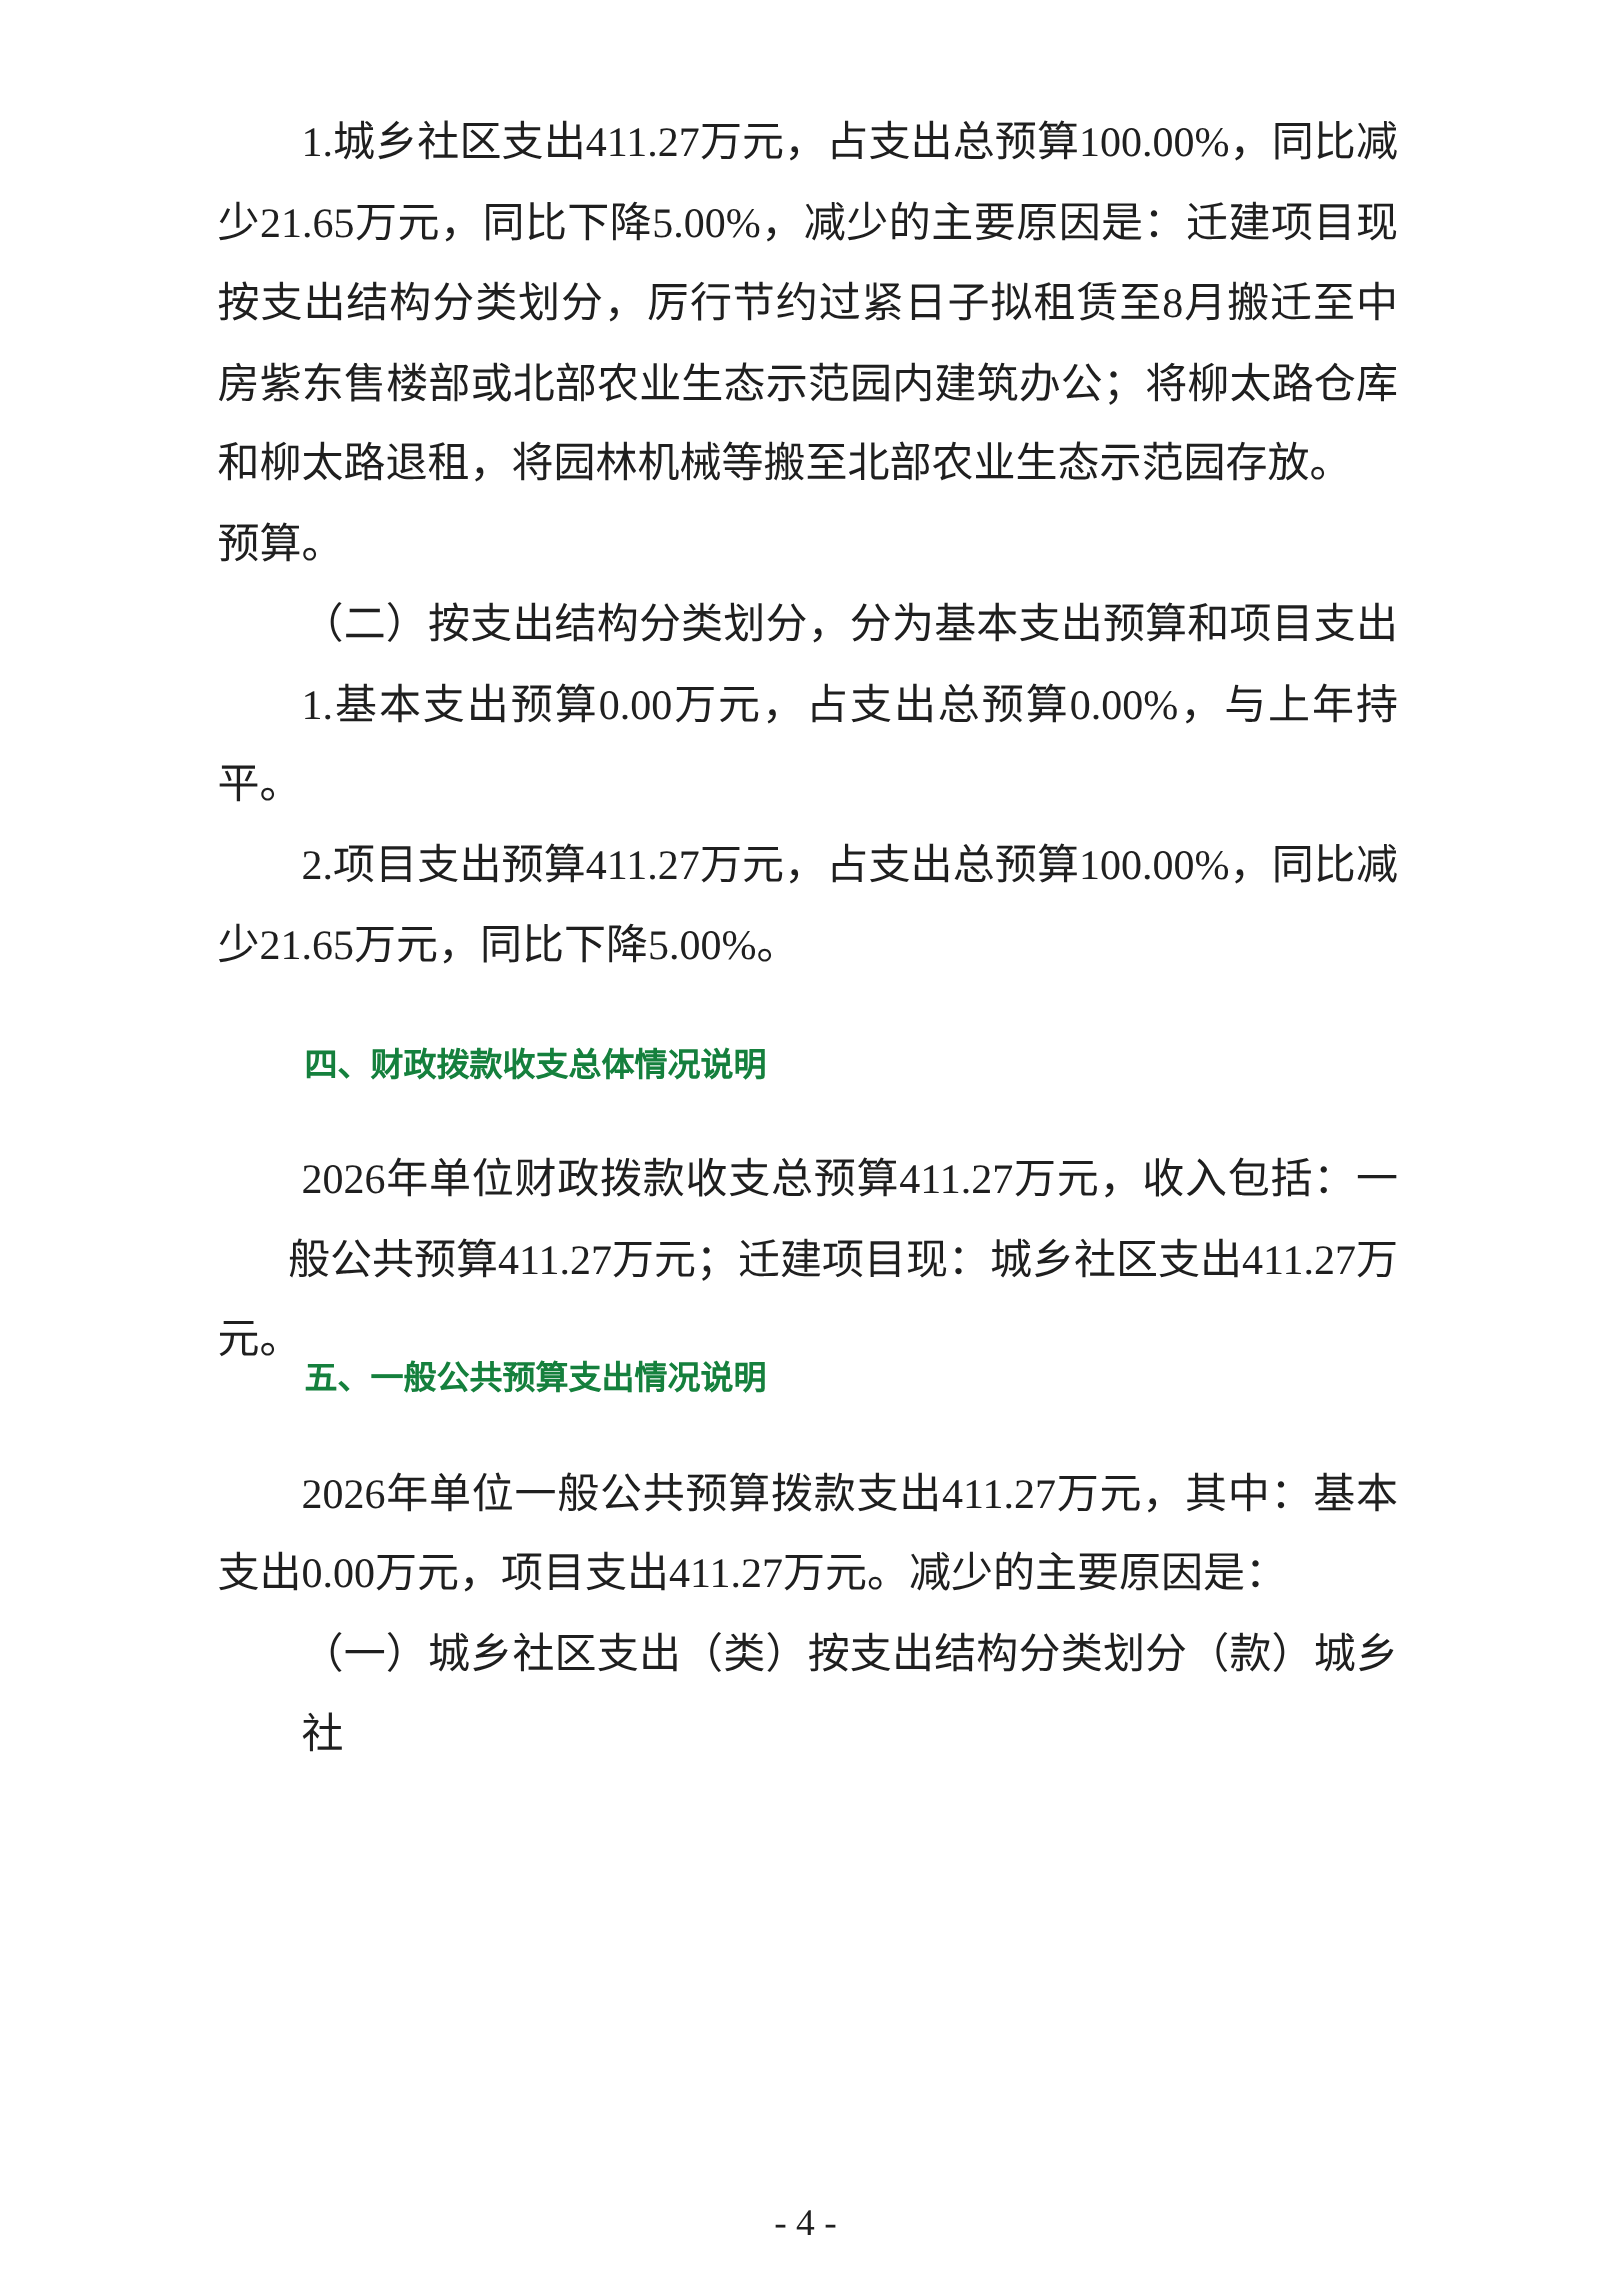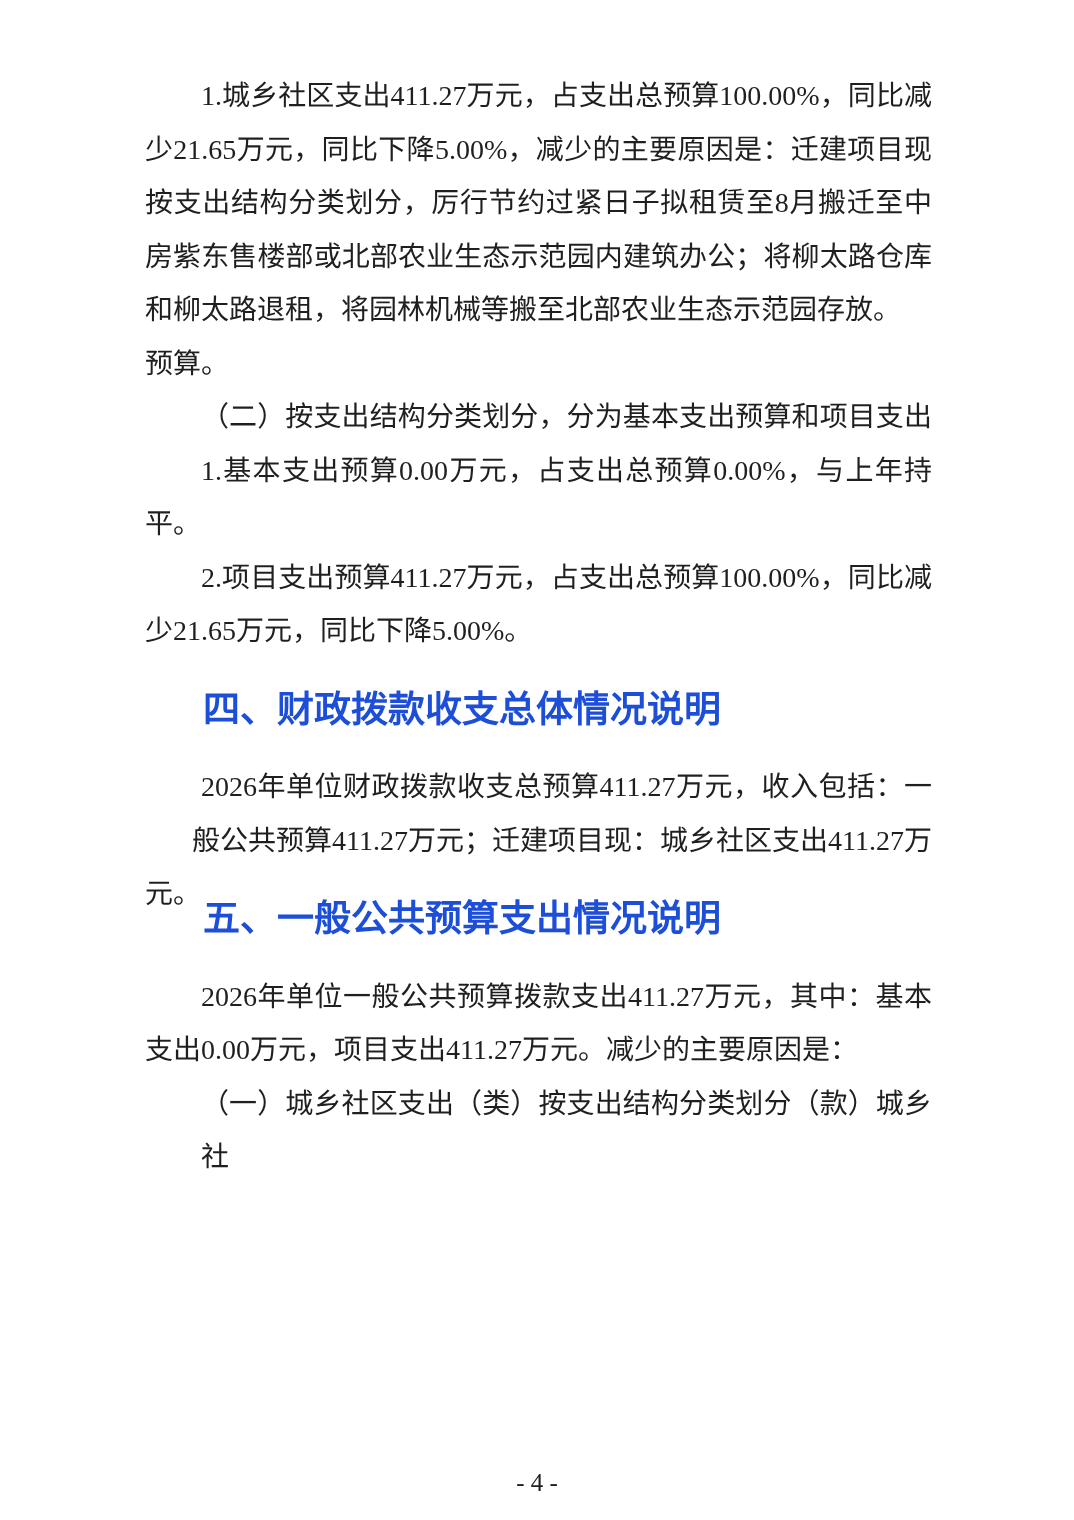--- a/index.html
+++ b/index.html
@@ -31,22 +31,22 @@
     text-align-last: justify;
   }
   .line.indent { padding-left: 56px; }
   .line.final {
     text-align: right;
     text-align-last: left;
   }
   h2.heading {
     font-family: "Liberation Sans", "DejaVu Sans", sans-serif;
     font-weight: 700;
-    color: #1d4ed8;
-    font-size: 37px;
+    color: #15803d;
+    font-size: 22px;
     line-height: 53.5px;
     margin: 25px 0 24px 0;
     padding-left: 58px;
   }
   .footer {
     position: absolute;
     left: 0;
     top: 1468px;
     width: 100%;
     text-align: center;

